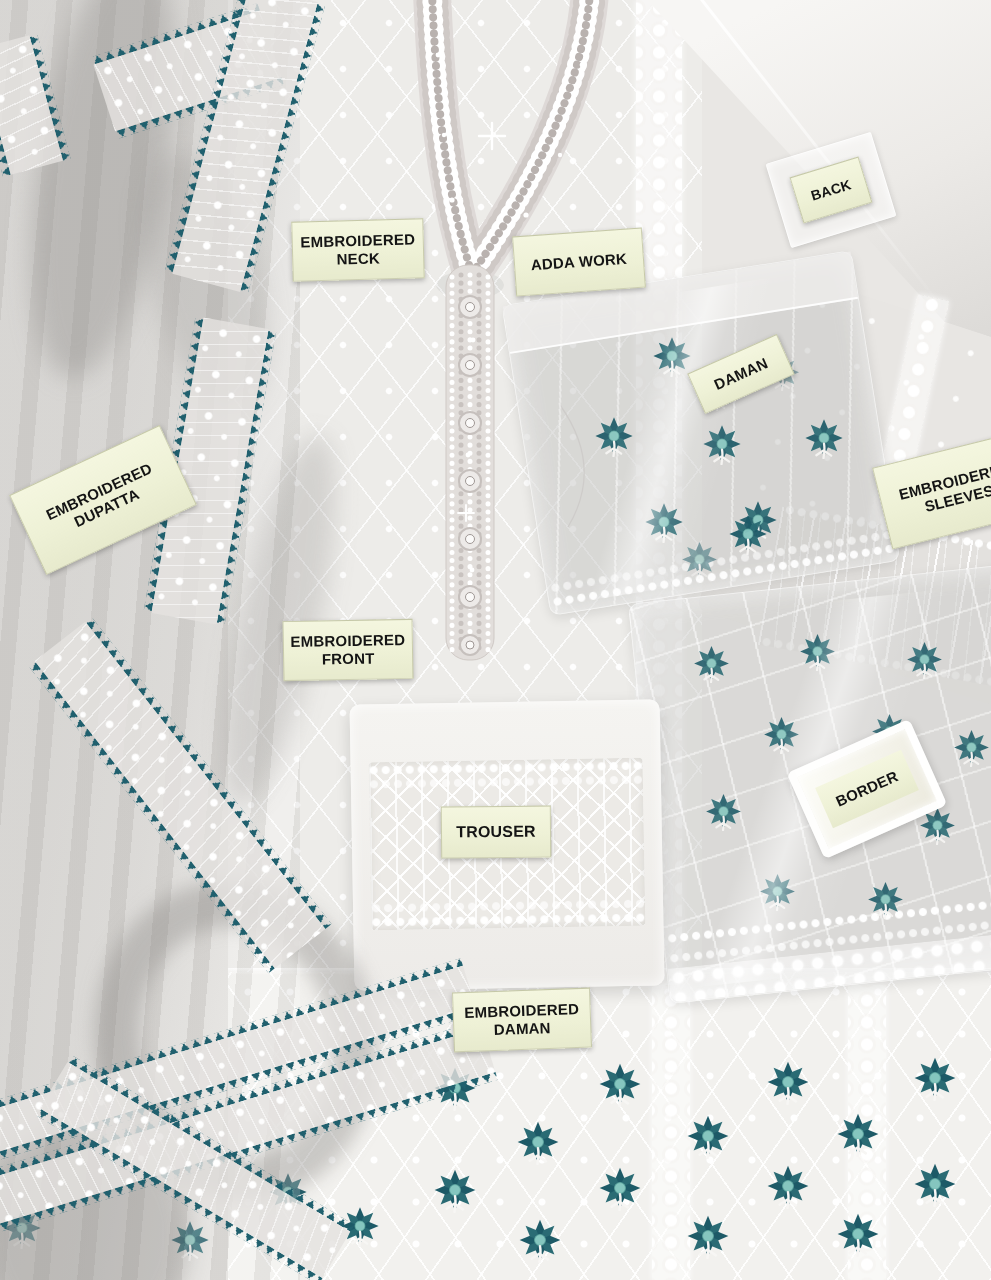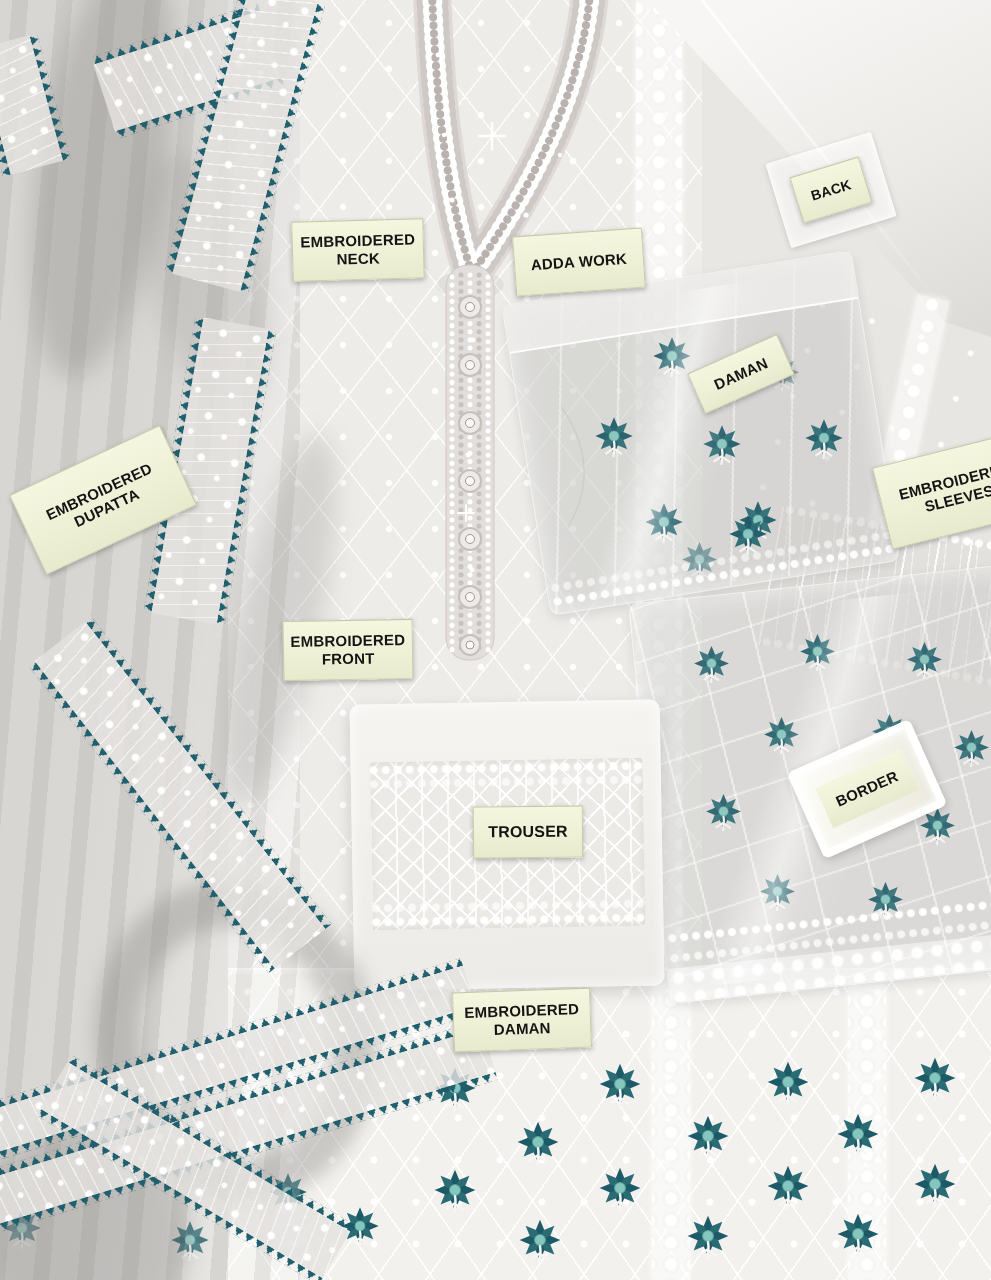--- a/index.html
+++ b/index.html
@@ -300,21 +300,21 @@
   <div class="tag fs15" style="left:880px;top:448px;width:152px;height:82px;transform:rotate(-14deg);">
     <span>EMBROIDERED</span>
     <span>SLEEVES</span>
   </div>
 
   <div class="tag fs15" style="left:283px;top:620px;width:128px;height:58px;transform:rotate(-1deg);">
     <span>EMBROIDERED</span>
     <span>FRONT</span>
   </div>
 
-  <div class="tag fs16" style="left:441px;top:806px;width:108px;height:50px;transform:rotate(-0.5deg);margin-left:32px;">
+  <div class="tag fs16" style="left:441px;top:806px;width:108px;height:50px;transform:rotate(-0.5deg);">
     <span>TROUSER</span>
   </div>
 
   <div class="glossy" style="left:800px;top:742px;width:118px;height:78px;transform:rotate(-24deg);">
     <div class="tag fs15" style="width:94px;height:44px;border:none;">
       <span>BORDER</span>
     </div>
   </div>
 
   <div class="tag fs15" style="left:453px;top:990px;width:136px;height:58px;transform:rotate(-2deg);">

